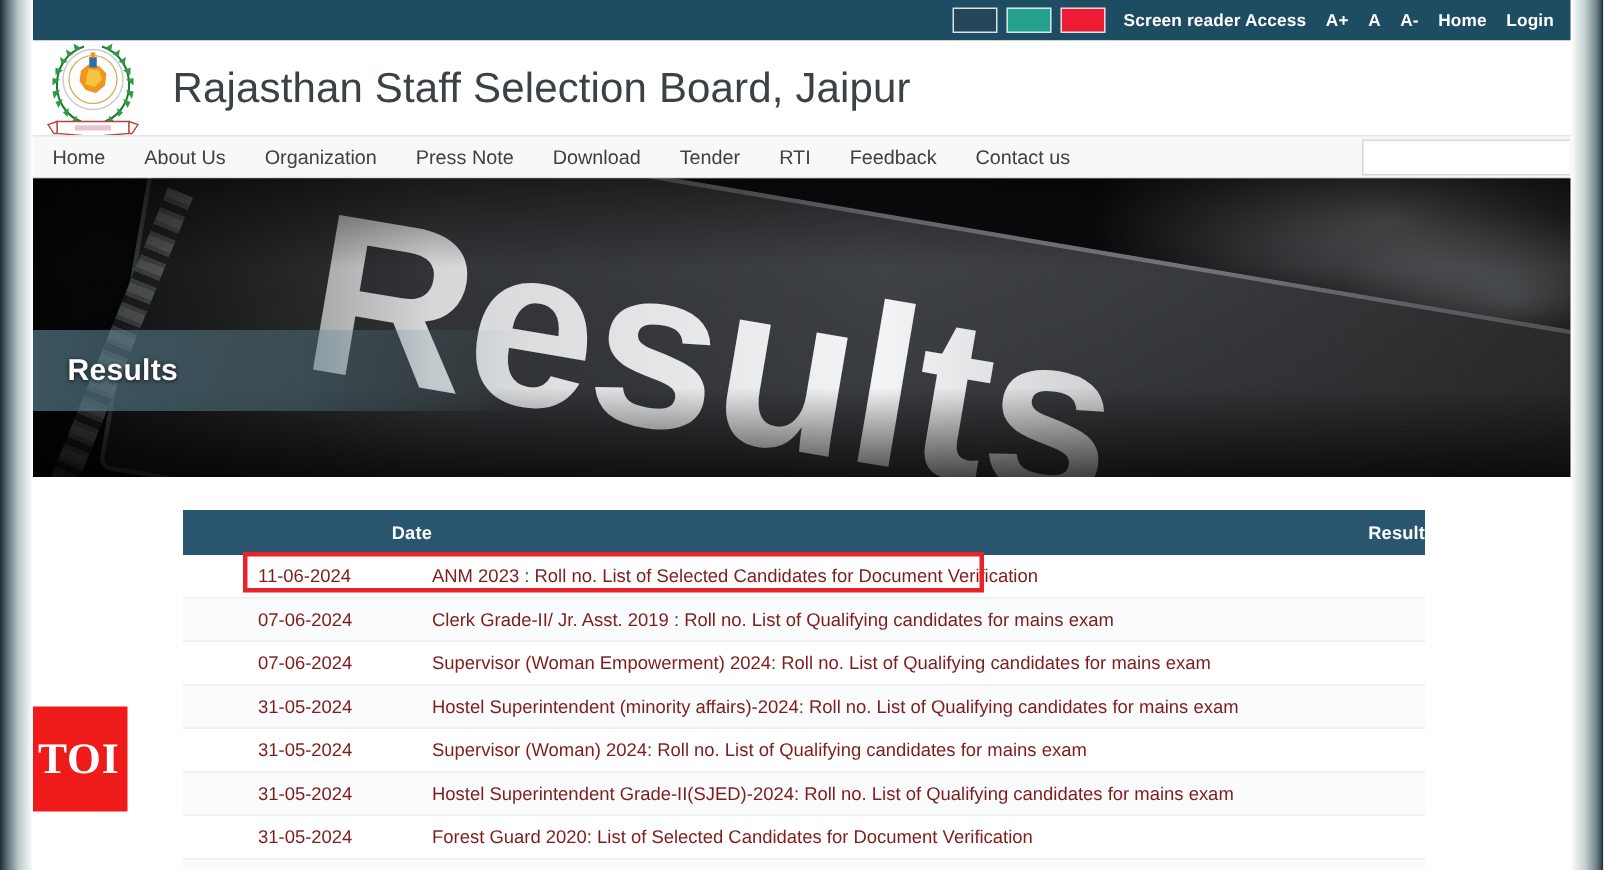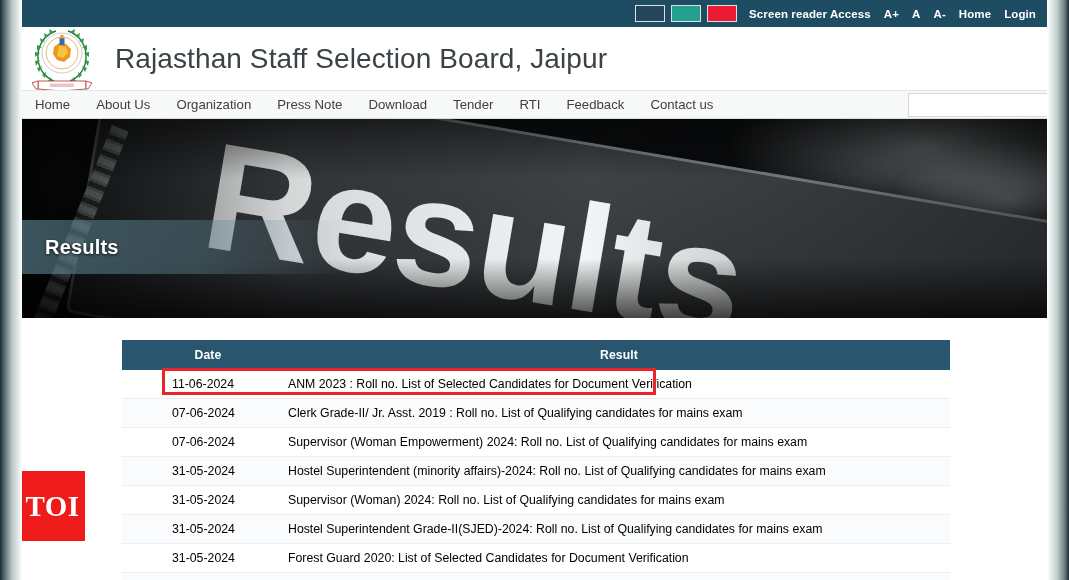--- a/index.html
+++ b/index.html
@@ -256,30 +256,30 @@
   table#results-table {
     width: 828px;
     border-collapse: collapse;
     table-layout: fixed;
   }
   #results-table thead th {
     background: #2a556e;
     color: #ffffff;
     font-size: 12.2px;
     font-weight: bold;
-    text-align: center;
+    text-align: right;
     padding: 8px 0 8px 0;
     height: 14px;
     letter-spacing: 0.1px;
   }
   #results-table thead th.col-date { padding-left: 6px; width: 160px; }
   #results-table thead th.col-result { padding-left: 0px; }
   #results-table tbody td {
     font-size: 12.3px;
-    color: #000000;
+    color: #7f1d1d;
     padding: 7px 0;
     border-bottom: 1px solid #eceef0;
     height: 14px;
     vertical-align: middle;
   }
   #results-table tbody td.col-date {
     padding-left: 50px;
     width: 160px;
     white-space: nowrap;
   }

